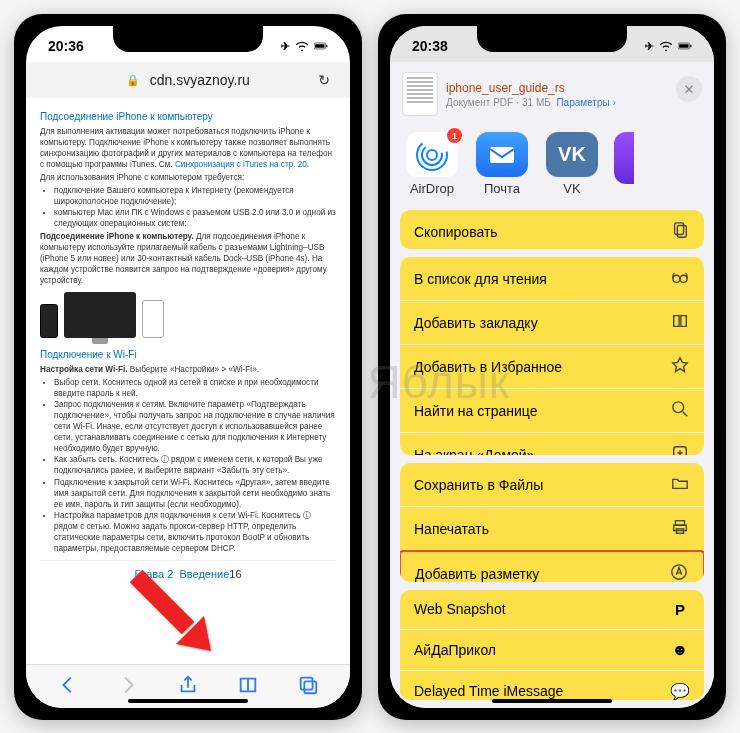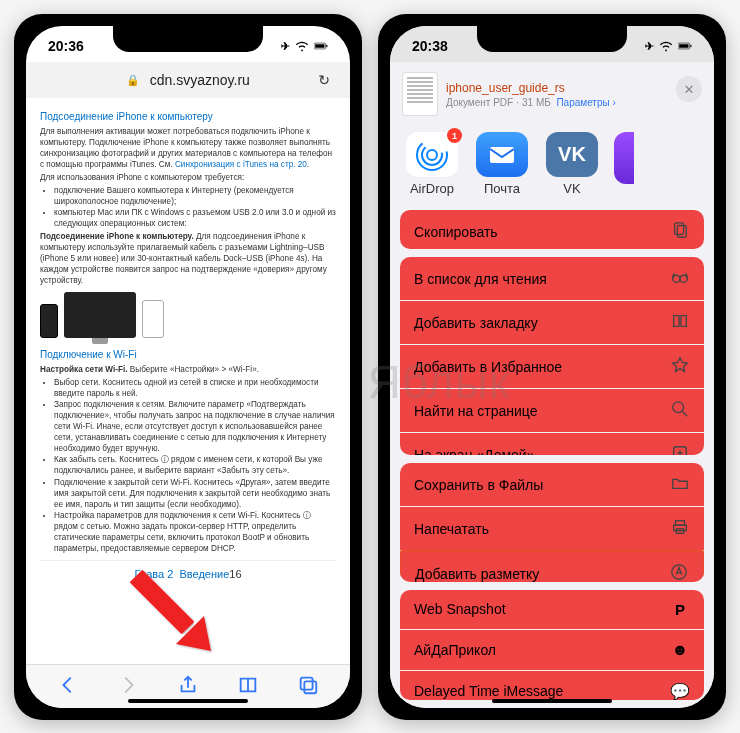--- a/index.html
+++ b/index.html
@@ -145,21 +145,21 @@
   .app-icon { width:52px; height:52px; border-radius:12px; display:flex;align-items:center;justify-content:center; position:relative;}
   .app-label { font-size:13px; color:#333; text-align:center;}
   .badge { position:absolute; top:-4px; right:-4px; background:#ff3b30; color:#fff; font-size:9px; width:15px;height:15px;border-radius:50%; display:flex;align-items:center;justify-content:center; font-weight:600;}
   .app-airdrop-inner{background:#fff;width:52px;height:52px;border-radius:12px;display:flex;align-items:center;justify-content:center;}
   .app-messages { background: linear-gradient(#5bf675,#0bbd2c);}
   .app-mail { background: linear-gradient(#3fa0fb,#1e6ff1);}
   .app-vk { background:#4a76a8; color:#fff; font-weight:700; font-size:20px;}
   .app-viber { background: linear-gradient(#9a4dff,#6829d9);}
 
   .action-list {
-    background:#ef4444; border-radius:10px; margin:0 10px 8px;
+    background:#fde047; border-radius:10px; margin:0 10px 8px;
     overflow:hidden;
   }
   .action-list + .action-list { margin-top: 0; }
   .action-row {
     display:flex; align-items:center; justify-content:space-between;
     padding: 11px 14px;
     font-size: 14px;
     color:#000;
     border-bottom:1px solid #efeff0;
   }

